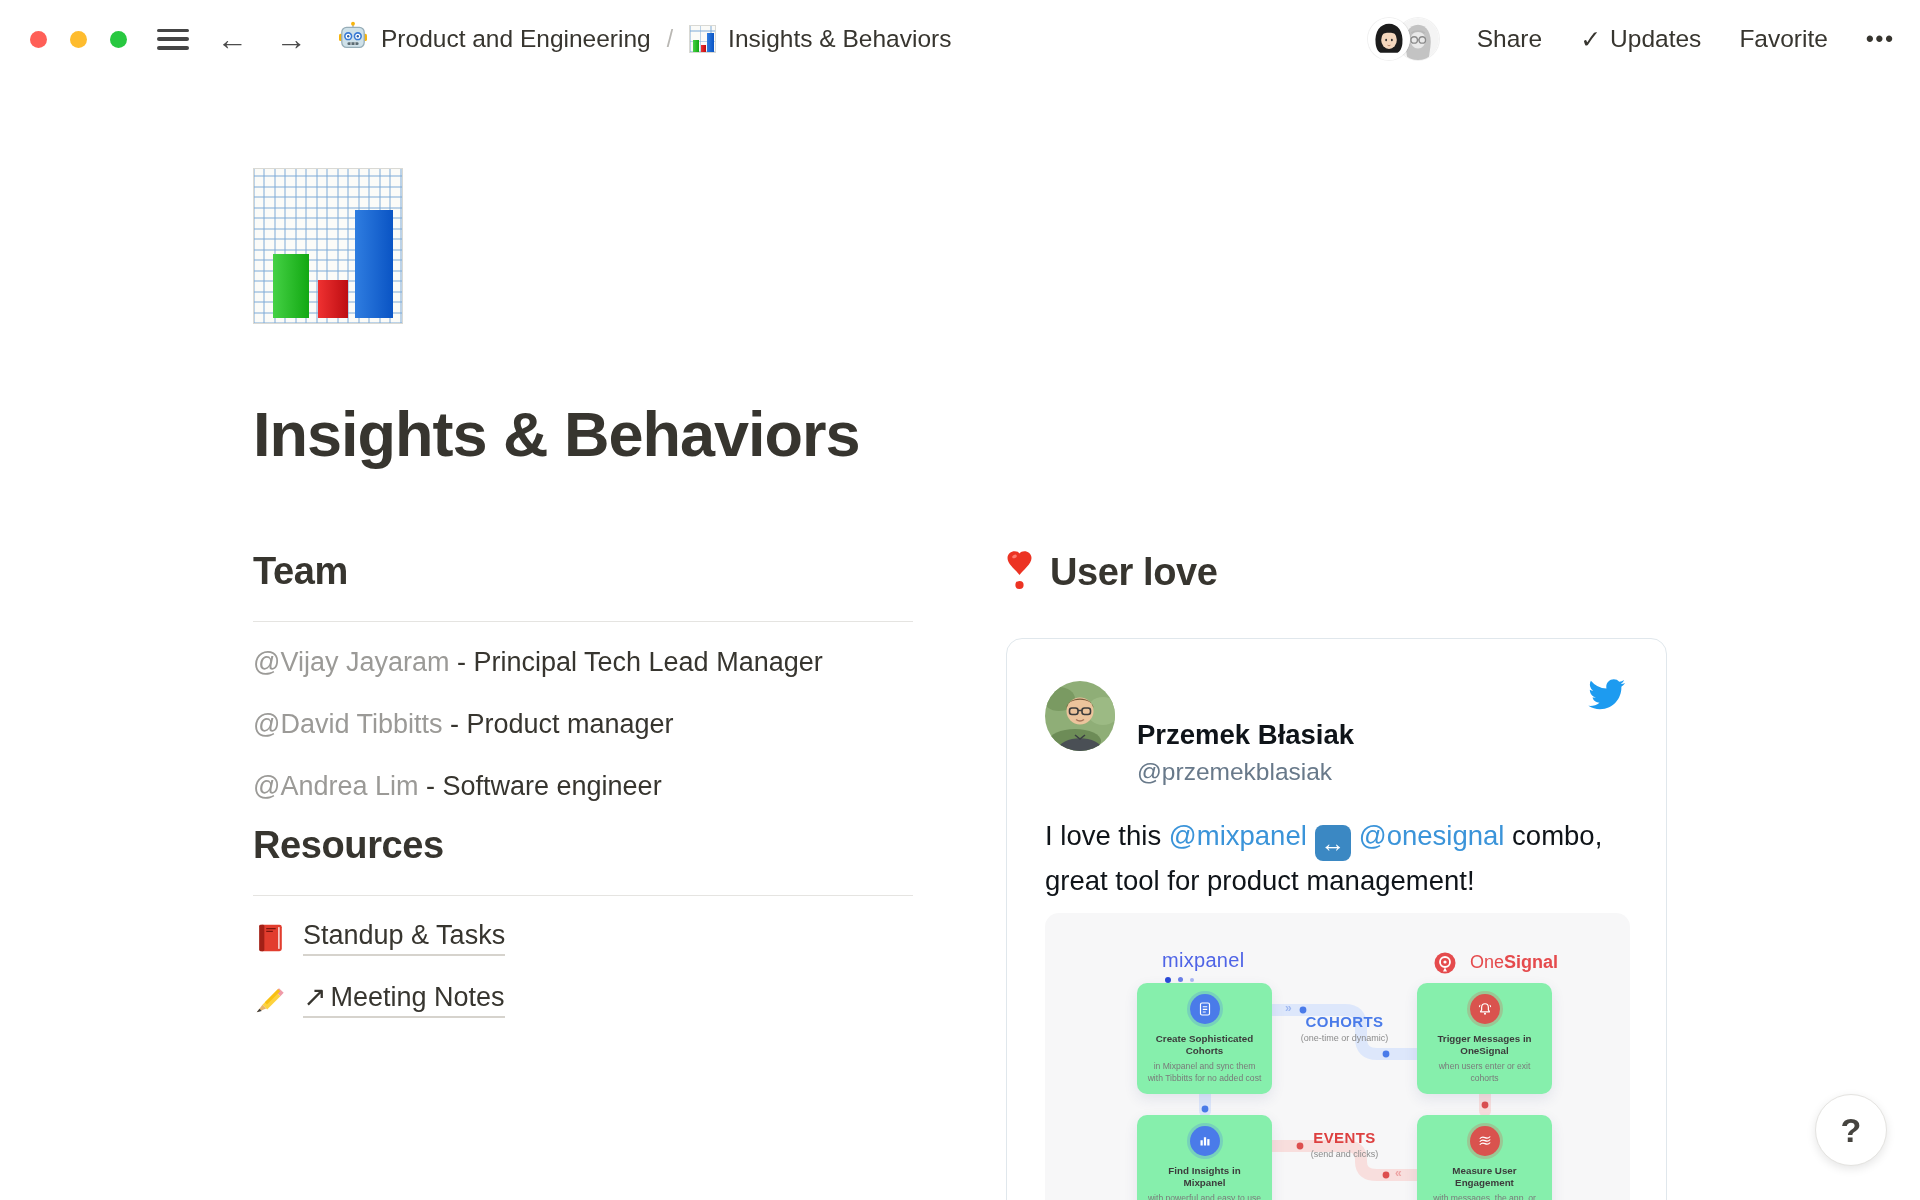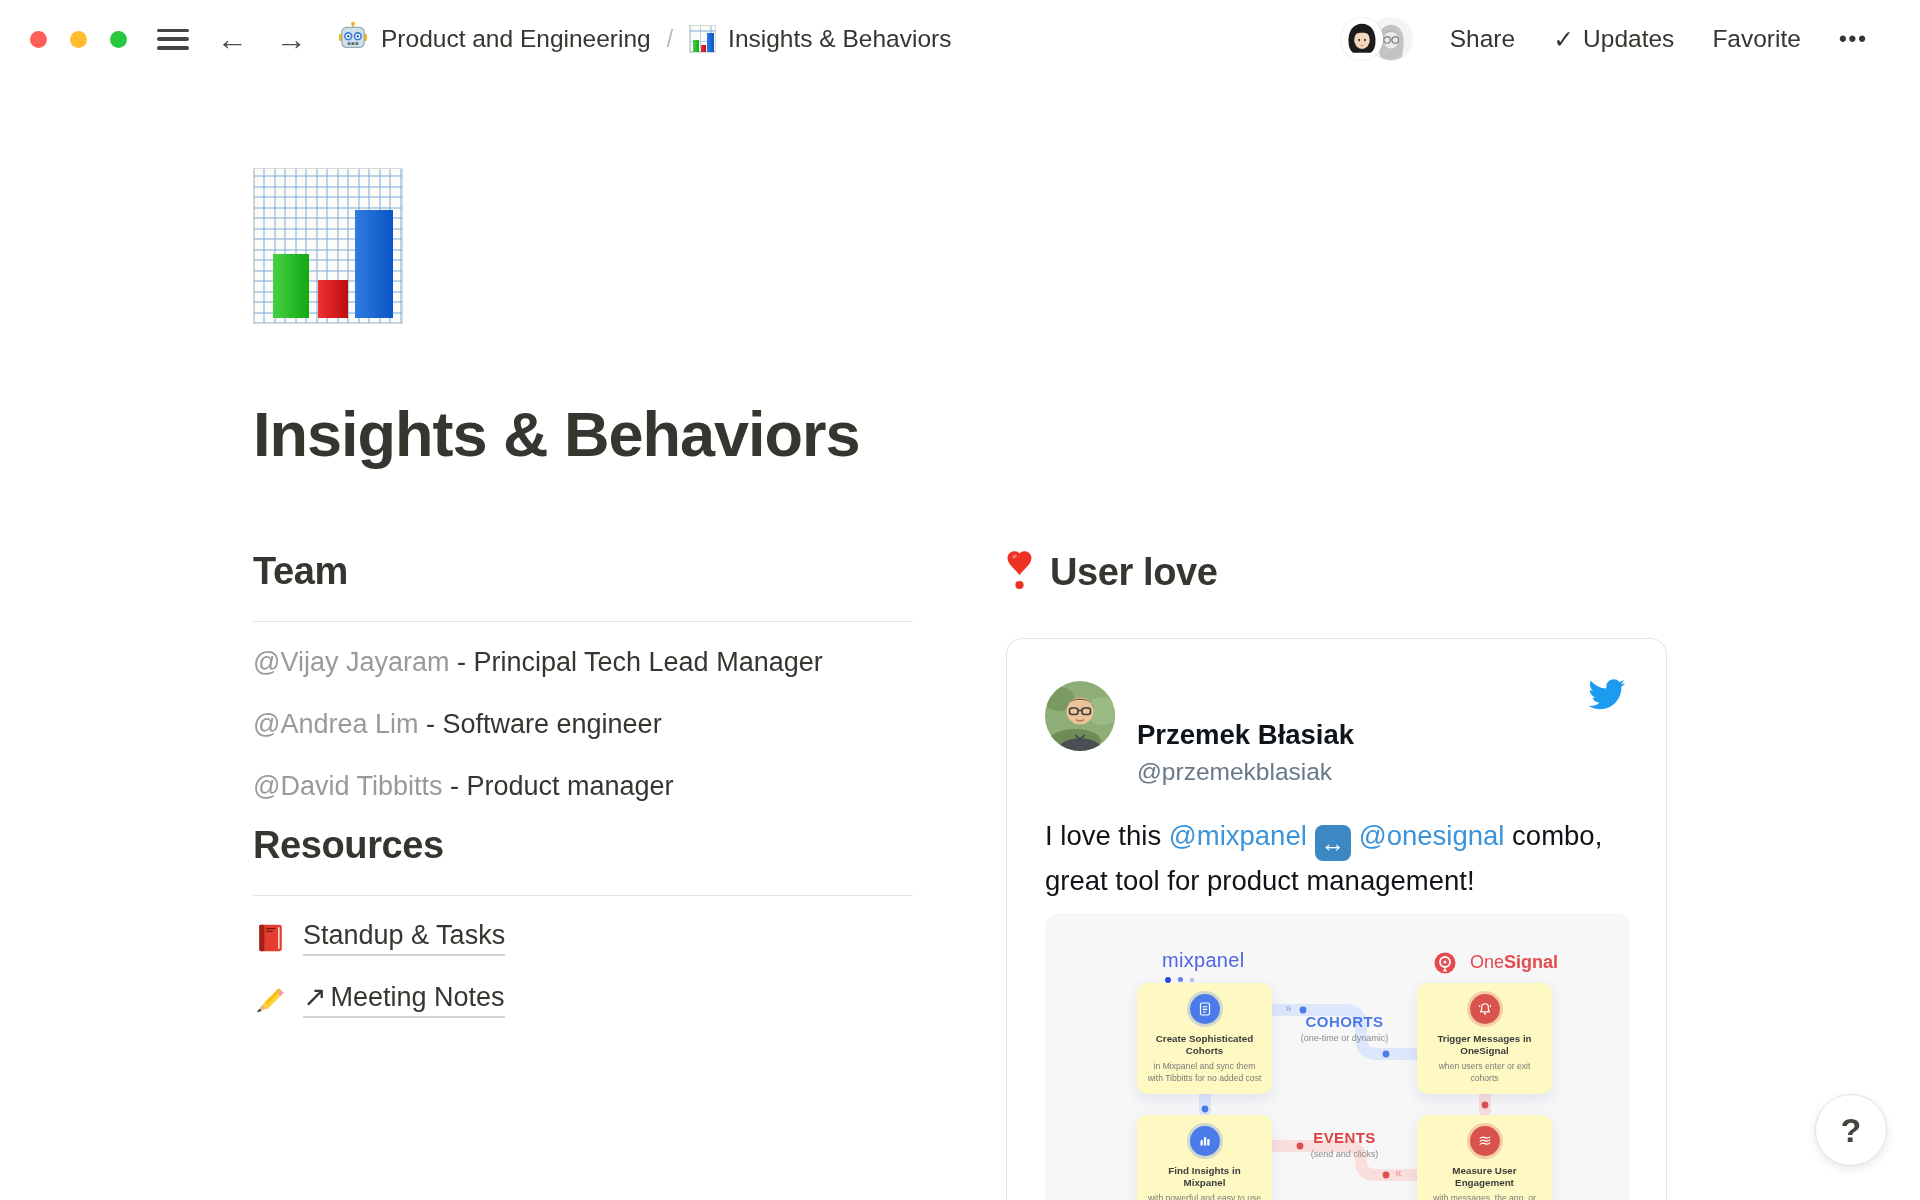--- a/index.html
+++ b/index.html
@@ -11,21 +11,21 @@
   .traffic{display:flex;gap:23px;margin-left:30px;}
   .tl{width:17px;height:17px;border-radius:50%;}
   .tl.red{background:#ff5f57;} .tl.yellow{background:#febc2e;} .tl.green{background:#28c840;}
   .hamburger{margin-left:30px;width:32px;height:21px;display:flex;flex-direction:column;justify-content:space-between;cursor:pointer;}
   .hamburger span{display:block;height:3.2px;border-radius:2px;background:#454545;}
   .navarrow{margin-left:28px;font-size:31px;color:#4c4c4c;line-height:1;cursor:pointer;}
   .crumb-icon{margin-left:30px;}
   .crumb-text{margin-left:12px;font-size:24.5px;white-space:nowrap;cursor:pointer;}
   .crumb-sep{margin:0 16px;color:#b9b7b3;font-size:23px;}
   .mini-chart{width:27px;height:28px;}
-  .topbar-right{margin-left:auto;display:flex;align-items:center;margin-right:52px;}
+  .topbar-right{margin-left:auto;display:flex;align-items:center;margin-right:25px;}
   .avatars{display:flex;align-items:center;}
   .av{width:42px;height:42px;border-radius:50%;overflow:hidden;box-shadow:0 0 0 1px rgba(0,0,0,0.06);background:#fff;}
   .av+.av{margin-left:-13px;z-index:0;}
   .av.front{z-index:1;}
   .tb-action{margin-left:38px;font-size:24.5px;color:#37352f;cursor:pointer;white-space:nowrap;}
   .tb-updates{display:flex;align-items:center;gap:9px;}
   .tb-check{font-size:25px;color:#37352f;}
   .tb-more{letter-spacing:2px;font-size:22px;font-weight:700;color:#37352f;}
 
   
@@ -79,21 +79,21 @@
            border-radius:14px;overflow:hidden;cursor:pointer;}
   .mx-logo{position:absolute;left:117px;top:36px;color:#4f64e6;font-size:20px;font-weight:400;letter-spacing:0.3px;}
   .mx-dots{position:absolute;left:120px;top:64px;display:flex;gap:7px;align-items:center;}
   .mx-dots i{display:block;border-radius:50%;}
   .mx-dots i:nth-child(1){width:6px;height:6px;background:#2c4bd8;}
   .mx-dots i:nth-child(2){width:5px;height:5px;background:#6b7fe8;}
   .mx-dots i:nth-child(3){width:4px;height:4px;background:#aab6f2;}
   .os-logo{position:absolute;left:388px;top:38px;display:flex;align-items:center;gap:13px;}
   .os-text{font-size:18px;color:#e54b4d;}
   .os-text b{font-weight:800;}
-  .dg-card{position:absolute;width:135px;background:#fef9c3;border-radius:10px;box-shadow:0 5px 14px rgba(40,60,120,0.10);
+  .dg-card{position:absolute;width:135px;background:#86efac;border-radius:10px;box-shadow:0 5px 14px rgba(40,60,120,0.10);
            text-align:center;padding:11px 9px 10px;box-sizing:border-box;}
   .dg-card .dg-ic{width:30px;height:30px;border-radius:50%;margin:0 auto;display:flex;align-items:center;justify-content:center;}
   .dg-ic.blue{background:#4a7be9;box-shadow:0 0 0 3px rgba(74,123,233,0.25);}
   .dg-ic.red{background:#d9534e;box-shadow:0 0 0 3px rgba(217,83,78,0.25);}
   .dg-title{margin-top:9px;font-size:9.8px;font-weight:700;color:#3c3c3c;line-height:1.3;}
   .dg-body{margin-top:3px;font-size:8.6px;color:#7a7a7a;line-height:1.35;}
   .dg-c1{left:92px;top:70px;} .dg-c2{left:372px;top:70px;}
   .dg-c3{left:92px;top:202px;} .dg-c4{left:372px;top:202px;}
   .dg-center{position:absolute;left:232px;width:135px;text-align:center;}
   .dg-cohorts{top:100px;} .dg-events{top:216px;}
@@ -203,24 +203,24 @@
 
       <div class="col-left">
         <h2 class="section">Team</h2>
         <div class="divider"></div>
 
         <div class="team-list">
           <p>
             <span class="mention">@Vijay Jayaram</span><span> - Principal Tech Lead Manager</span>
           </p>
           <p>
-            <span class="mention">@Andrea Lim</span><span> - Software engineer</span>
+            <span class="mention">@David Tibbitts</span><span> - Product manager</span>
           </p>
           <p>
-            <span class="mention">@David Tibbitts</span><span> - Product manager</span>
+            <span class="mention">@Andrea Lim</span><span> - Software engineer</span>
           </p>
         </div>
 
         <h2 class="section resources-head">Resources</h2>
         <div class="divider"></div>
 
         <div class="res-links">
           <div class="res-link">
             <span class="emoji">
               <svg width="34" height="34" viewBox="0 0 36 36">

